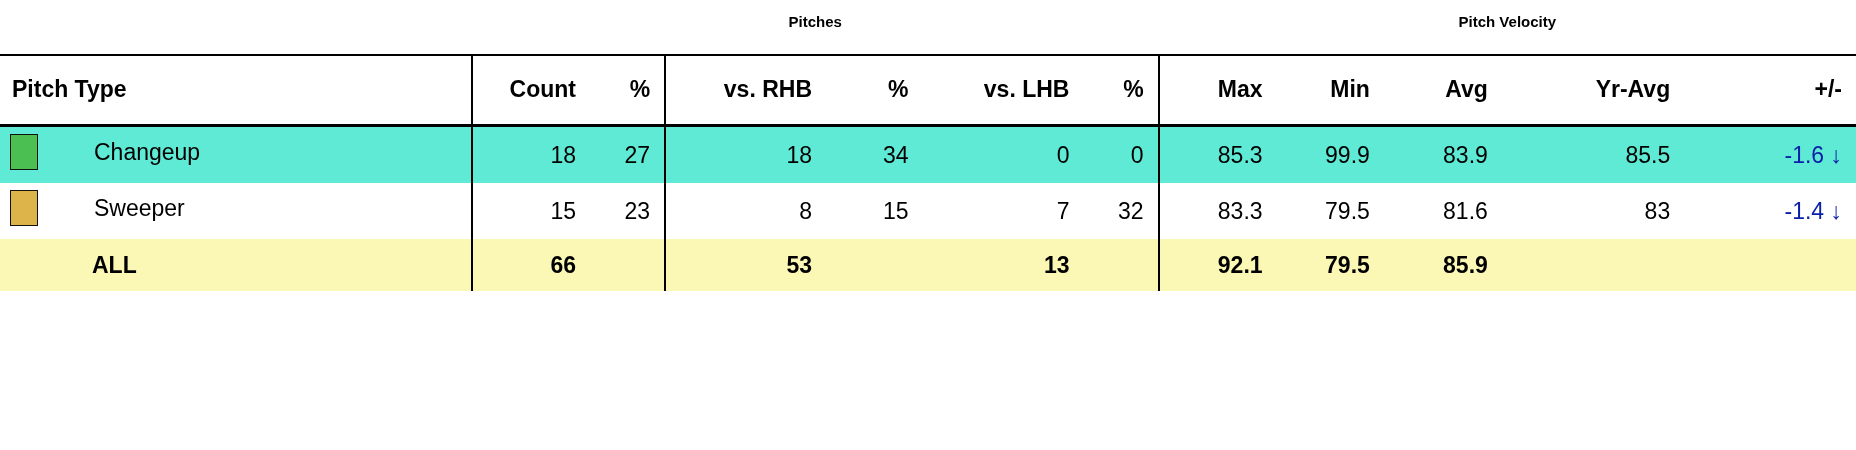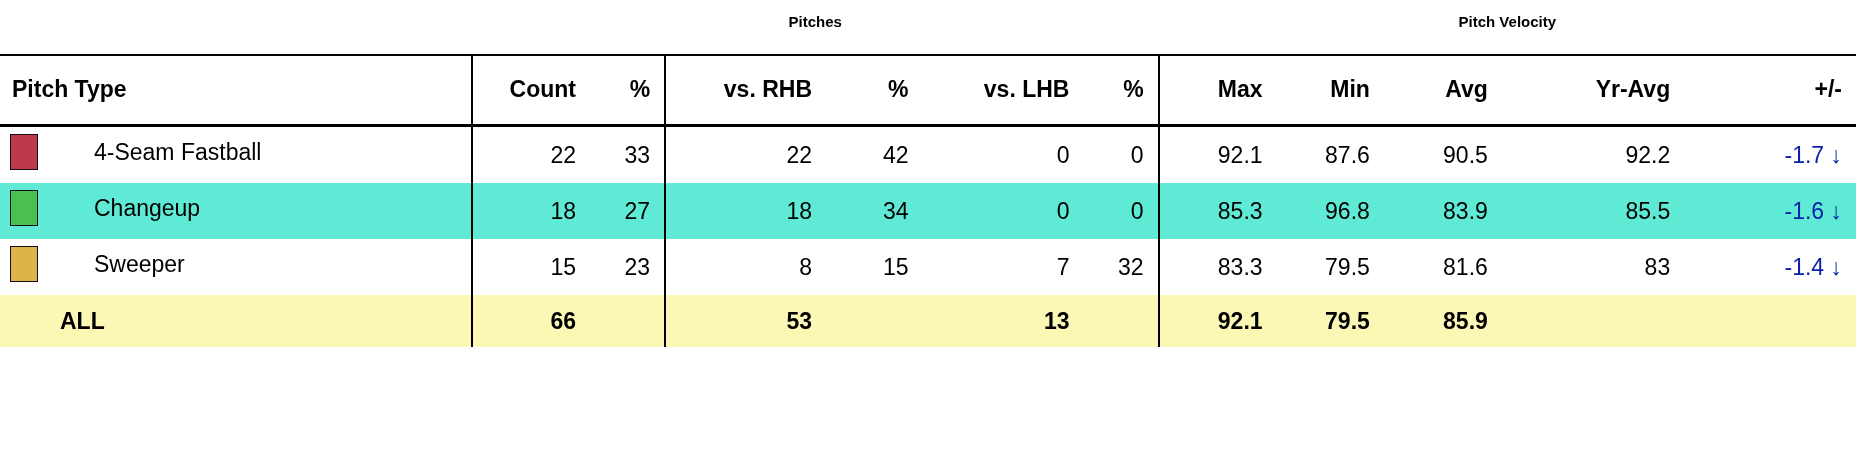--- a/index.html
+++ b/index.html
@@ -72,21 +72,21 @@
   tr.total-row td {
     background: #fbf8b6;
     font-weight: bold;
   }
   tr.total-row td.namecell {
     text-align: left;
     padding-left: 0;
   }
   .total-label {
     display: inline-block;
-    padding-left: 60px;
+    padding-left: 92px;
     font-weight: bold;
   }
   .swatch-wrap {
     display: inline-flex;
     align-items: center;
     width: 100%;
   }
   .swatch {
     display: inline-block;
     width: 26px;
@@ -146,55 +146,36 @@
         <th class="sep-right">%</th>
         <th>Max</th>
         <th>Min</th>
         <th>Avg</th>
         <th>Yr-Avg</th>
         <th class="pad-right">+/-</th>
       </tr>
     </thead>
     <tbody>
 
-      <tr>
-        <td class="cell namecell sep-right">
-          <span class="swatch-wrap">
-            <span class="swatch" style="background:#c0394b"></span>
-            <span class="pname">4-Seam Fastball</span>
-          </span>
-        </td>
-        <td class="cell">22</td>
-        <td class="cell sep-right">33</td>
-        <td class="cell">22</td>
-        <td class="cell">42</td>
-        <td class="cell">0</td>
-        <td class="cell sep-right">0</td>
-        <td class="cell">92.1</td>
-        <td class="cell">87.6</td>
-        <td class="cell">90.5</td>
-        <td class="cell">92.2</td>
-        <td class="cell delta pad-right">-1.7 ↓</td>
-      </tr>
 
       <tr class="alt">
         <td class="cell namecell sep-right">
           <span class="swatch-wrap">
             <span class="swatch" style="background:#4bbf52"></span>
             <span class="pname">Changeup</span>
           </span>
         </td>
         <td class="cell">18</td>
         <td class="cell sep-right">27</td>
         <td class="cell">18</td>
         <td class="cell">34</td>
         <td class="cell">0</td>
         <td class="cell sep-right">0</td>
         <td class="cell">85.3</td>
-        <td class="cell">96.8</td>
+        <td class="cell">99.9</td>
         <td class="cell">83.9</td>
         <td class="cell">85.5</td>
         <td class="cell delta pad-right">-1.6 ↓</td>
       </tr>
 
       <tr>
         <td class="cell namecell sep-right">
           <span class="swatch-wrap">
             <span class="swatch" style="background:#ddb44a"></span>
             <span class="pname">Sweeper</span>

